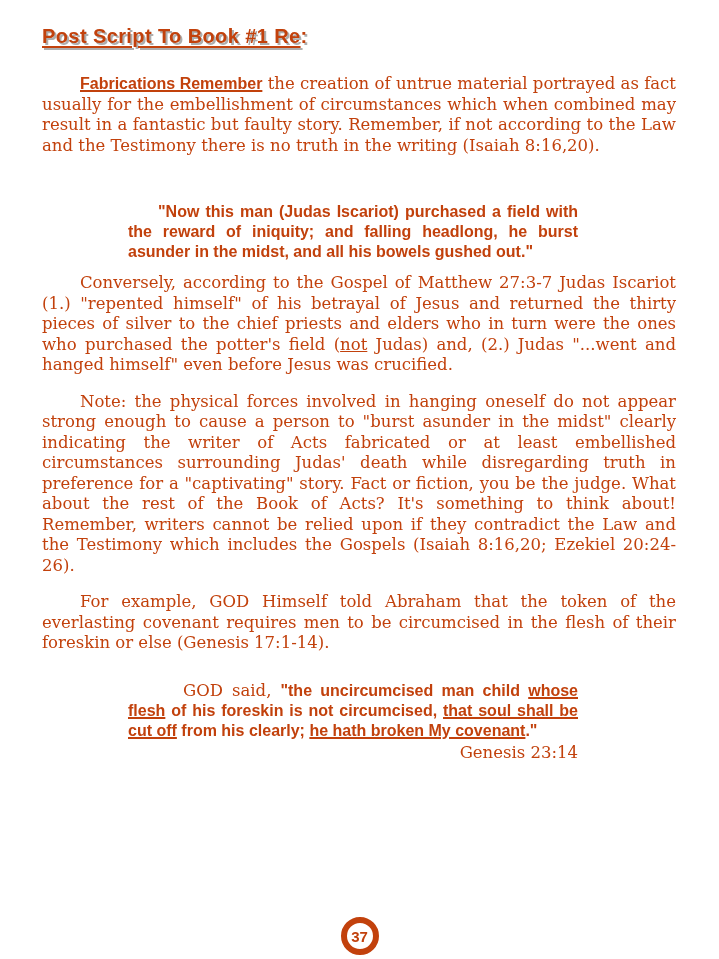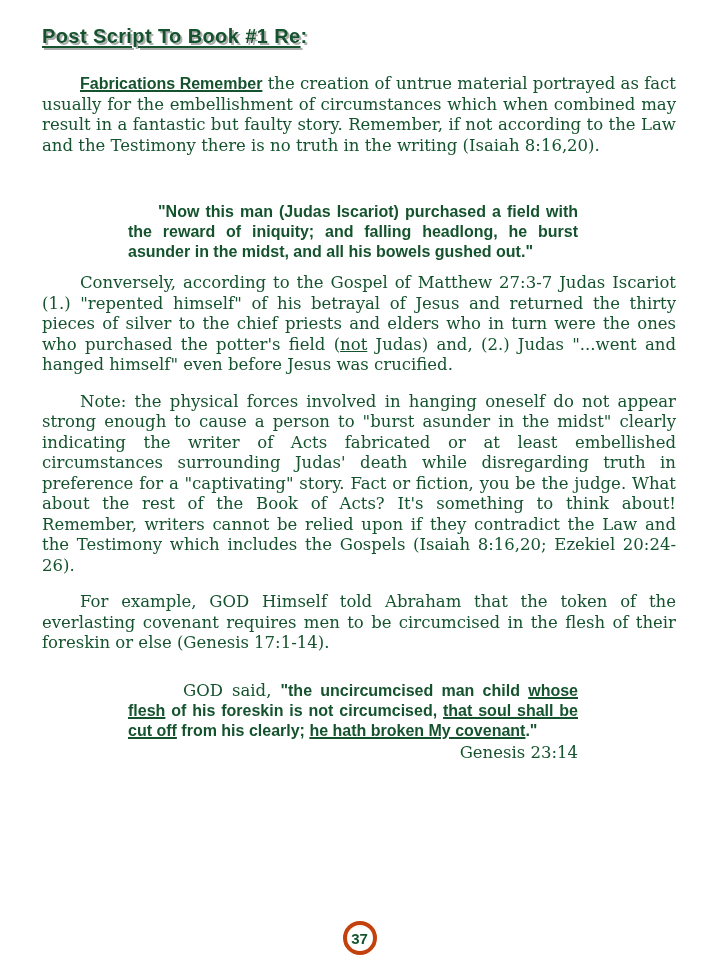--- a/index.html
+++ b/index.html
@@ -1,19 +1,19 @@
 <!DOCTYPE html>
 <html><head>
 <meta charset="utf-8">
 <style>
   html,body{margin:0;padding:0;background:#ffffff;}
   .page{
     position:relative;
     width:719px;height:958px;
-    background:#ffffff;color:#14532d;
+    background:#ffffff;color:#c2410c;
     overflow:hidden;
   }
   .ps-header{
     margin:25px 43px 0 42px;
     font-family:"Liberation Sans",sans-serif;
     font-weight:bold;
     font-size:20px;
     letter-spacing:.4px;
     text-shadow:2px 2px 0 #aeaeae;
   }
@@ -71,21 +71,21 @@
   .mt26{margin-top:26px;}
   .mt46{margin-top:46px;}
   .mt25{margin-top:11px;}
   .mt16{margin-top:16px;}
   .mt27{margin-top:27px;}
   .page-num{
     position:absolute;
     left:50%;bottom:3px;
     transform:translateX(-50%);
     width:26px;height:26px;
-    border:4px solid #c2410c;
+    border:6px solid #c2410c;
     border-radius:50%;
     display:flex;align-items:center;justify-content:center;
     font-family:"Liberation Sans",sans-serif;
     font-weight:bold;
     font-size:15px;
   }
 </style>
 </head>
 <body>
 

